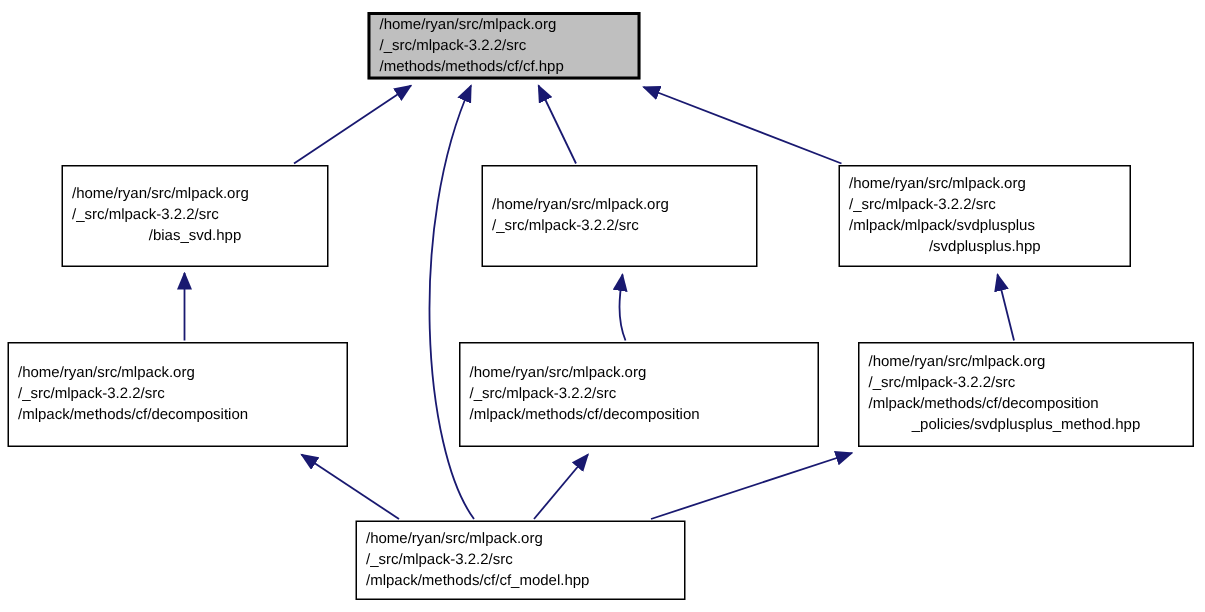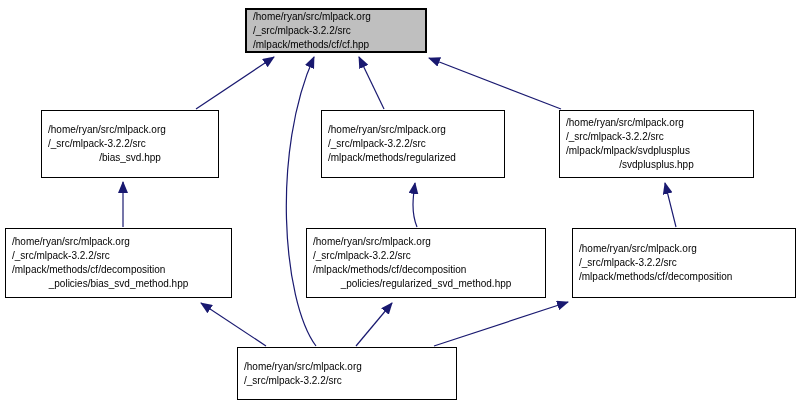--- a/index.html
+++ b/index.html
@@ -73,53 +73,52 @@
         <path d="M676,227 L665,183" class="edge" stroke="#191970" marker-end="url(#arrowhead)"></path>
         <path d="M266,346 L201,303" class="edge" stroke="#191970" marker-end="url(#arrowhead)"></path>
         <path d="M356,346 L392,303" class="edge" stroke="#191970" marker-end="url(#arrowhead)"></path>
         <path d="M434,346 L568,302" class="edge" stroke="#191970" marker-end="url(#arrowhead)"></path>
       </g>
   </svg>
   <div id="node-layer">
       <div class="node highlight" style="left: 245px; top: 8px; width: 182px; height: 45px;">
         <div class="line">/home/ryan/src/mlpack.org</div>
         <div class="line">/_src/mlpack-3.2.2/src</div>
-        <div class="line">/mlpack/methods/cf/cf.hpp</div>
+        <div class="line">/methods/methods/cf/cf.hpp</div>
       </div>
       <div class="node" style="left: 41px; top: 110px; width: 178px; height: 68px;">
         <div class="line">/home/ryan/src/mlpack.org</div>
         <div class="line">/_src/mlpack-3.2.2/src</div>
         <div class="line center">/bias_svd.hpp</div>
       </div>
       <div class="node" style="left: 321px; top: 110px; width: 184px; height: 68px;">
         <div class="line">/home/ryan/src/mlpack.org</div>
         <div class="line">/_src/mlpack-3.2.2/src</div>
-        <div class="line">/mlpack/methods/regularized</div>
       </div>
       <div class="node" style="left: 559px; top: 110px; width: 195px; height: 68px;">
         <div class="line">/home/ryan/src/mlpack.org</div>
         <div class="line">/_src/mlpack-3.2.2/src</div>
         <div class="line">/mlpack/mlpack/svdplusplus</div>
         <div class="line center">/svdplusplus.hpp</div>
       </div>
       <div class="node" style="left: 5px; top: 228px; width: 227px; height: 70px;">
         <div class="line">/home/ryan/src/mlpack.org</div>
         <div class="line">/_src/mlpack-3.2.2/src</div>
         <div class="line">/mlpack/methods/cf/decomposition</div>
-        <div class="line center">_policies/bias_svd_method.hpp</div>
       </div>
       <div class="node" style="left: 306px; top: 228px; width: 240px; height: 70px;">
         <div class="line">/home/ryan/src/mlpack.org</div>
         <div class="line">/_src/mlpack-3.2.2/src</div>
         <div class="line">/mlpack/methods/cf/decomposition</div>
-        <div class="line center">_policies/regularized_svd_method.hpp</div>
       </div>
       <div class="node" style="left: 572px; top: 228px; width: 224px; height: 70px;">
         <div class="line">/home/ryan/src/mlpack.org</div>
         <div class="line">/_src/mlpack-3.2.2/src</div>
         <div class="line">/mlpack/methods/cf/decomposition</div>
+        <div class="line center">_policies/svdplusplus_method.hpp</div>
       </div>
       <div class="node" style="left: 237px; top: 347px; width: 220px; height: 53px;">
         <div class="line">/home/ryan/src/mlpack.org</div>
         <div class="line">/_src/mlpack-3.2.2/src</div>
+        <div class="line">/mlpack/methods/cf/cf_model.hpp</div>
       </div>
     </div>
 </div>
 
 </body></html>

